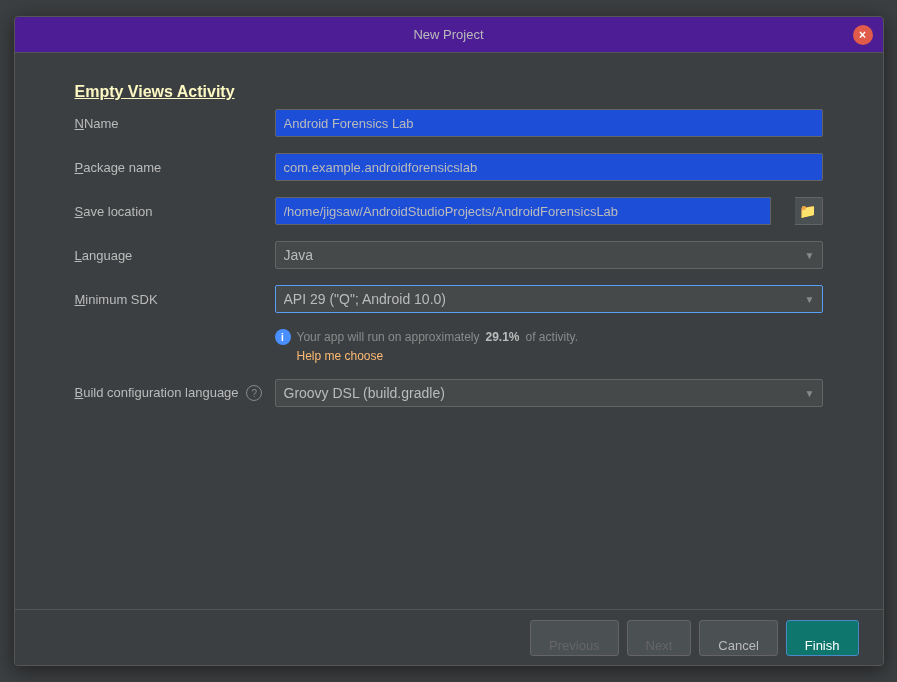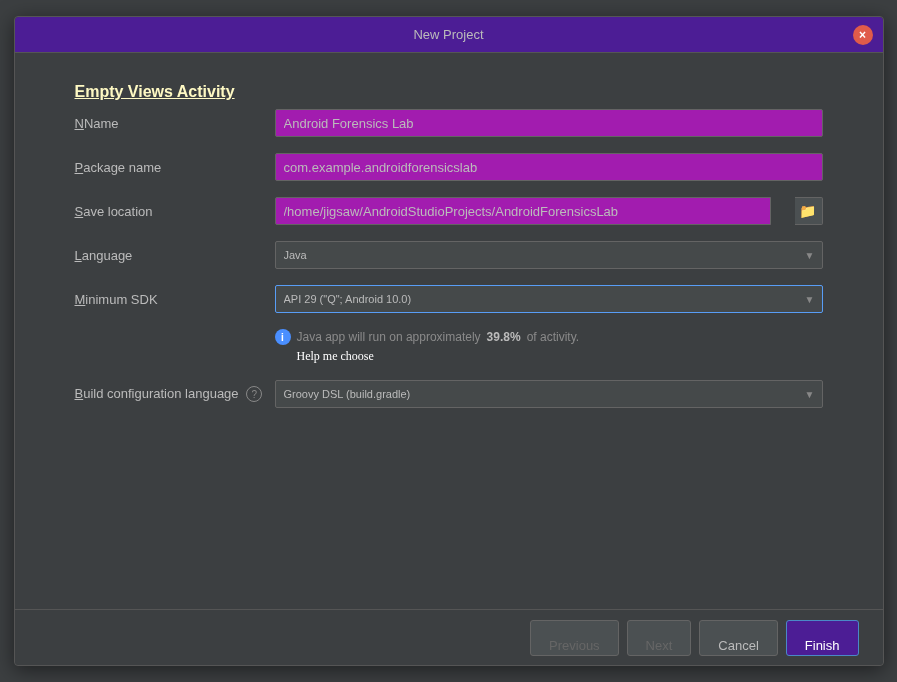--- a/index.html
+++ b/index.html
@@ -113,21 +113,21 @@
       flex-shrink: 0;
     }
 
     .form-label .underline-char {
       text-decoration: underline;
     }
 
     .form-input {
       flex: 1;
       height: 28px;
-      background: #a21caf;
+      background: #1d4ed8;
       border: 1px solid #646464;
       border-radius: 2px;
       color: #bbbbbb;
       padding: 0 8px;
       font-size: 13px;
       outline: none;
     }
 
     .input-with-btn {
       flex: 1;
@@ -161,21 +161,21 @@
     }
 
     .form-select {
       width: 100%;
       height: 28px;
       background: #45494a;
       border: 1px solid #646464;
       border-radius: 2px;
       color: #bbbbbb;
       padding: 0 8px;
-      font-size: 11px;
+      font-size: 14px;
       outline: none;
       appearance: none;
       -webkit-appearance: none;
       cursor: pointer;
       padding-right: 28px;
     }
 
     .select-arrow {
       position: absolute;
       right: 8px;
@@ -219,26 +219,25 @@
       display: inline-flex;
       align-items: center;
       justify-content: center;
       color: #fff;
       font-size: 10px;
       font-weight: bold;
       flex-shrink: 0;
     }
 
     .help-link {
-      color: #ffffff;
+      color: #fdba74;
       font-size: 12px;
       cursor: pointer;
       text-decoration: none;
       margin-left: 22px;
-      font-family: Liberation Serif, serif;
     }
 
     .question-icon {
       display: inline-flex;
       align-items: center;
       justify-content: center;
       width: 16px;
       height: 16px;
       border: 1px solid #888;
       border-radius: 50%;
@@ -267,21 +266,21 @@
       border-radius: 3px;
       font-size: 13px;
       cursor: pointer;
       border: 1px solid #646464;
       background: #4b5052;
       color: #bbbbbb;
       outline: none;
     }
 
     .btn-primary {
-      background: #4c1d95;
+      background: #0f766e;
       border-color: #4a88c7;
       color: #fff;
     }
 
     .btn-disabled {
       color: #666;
       cursor: default;
     }
   </style>
 </head>
@@ -349,22 +348,22 @@
             <option>API 27 (Android 8.1)</option>
             <option>API 26 (Android 8.0)</option>
           </select>
           <span class="select-arrow">▼</span>
         </div>
       </div>
 
       <div class="sdk-info">
         <div class="sdk-info-text">
           <span class="info-icon">i</span>
-          <span>Java app will run on approximately </span>
-            <span class="bold-pct">39.8%</span>
+          <span>Your app will run on approximately </span>
+            <span class="bold-pct">29.1%</span>
             <span> of activity.</span>
         </div>
         <a class="help-link" href="#">Help me choose</a>
       </div>
 
       <div class="form-row">
         <label class="form-label">
           <span class="underline-char">B</span>uild configuration language
           <span class="question-icon">?</span>
         </label>

